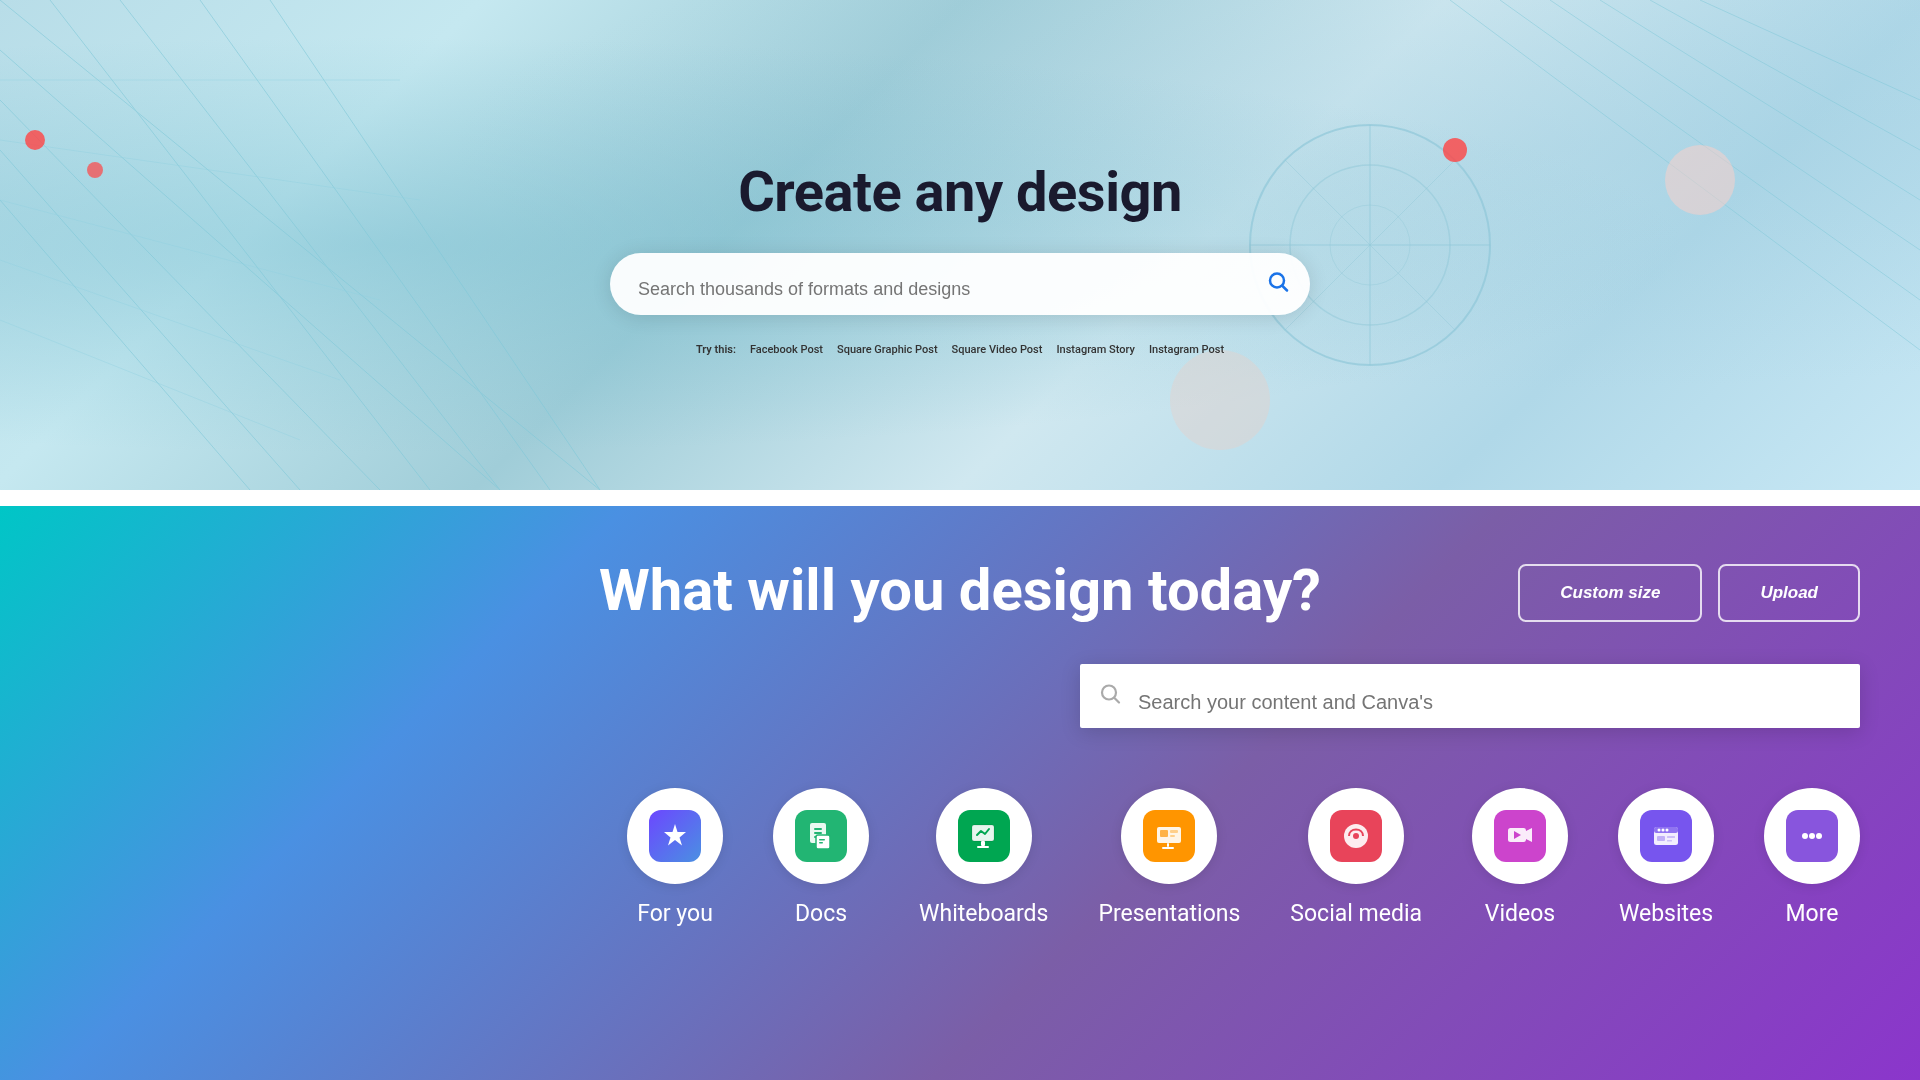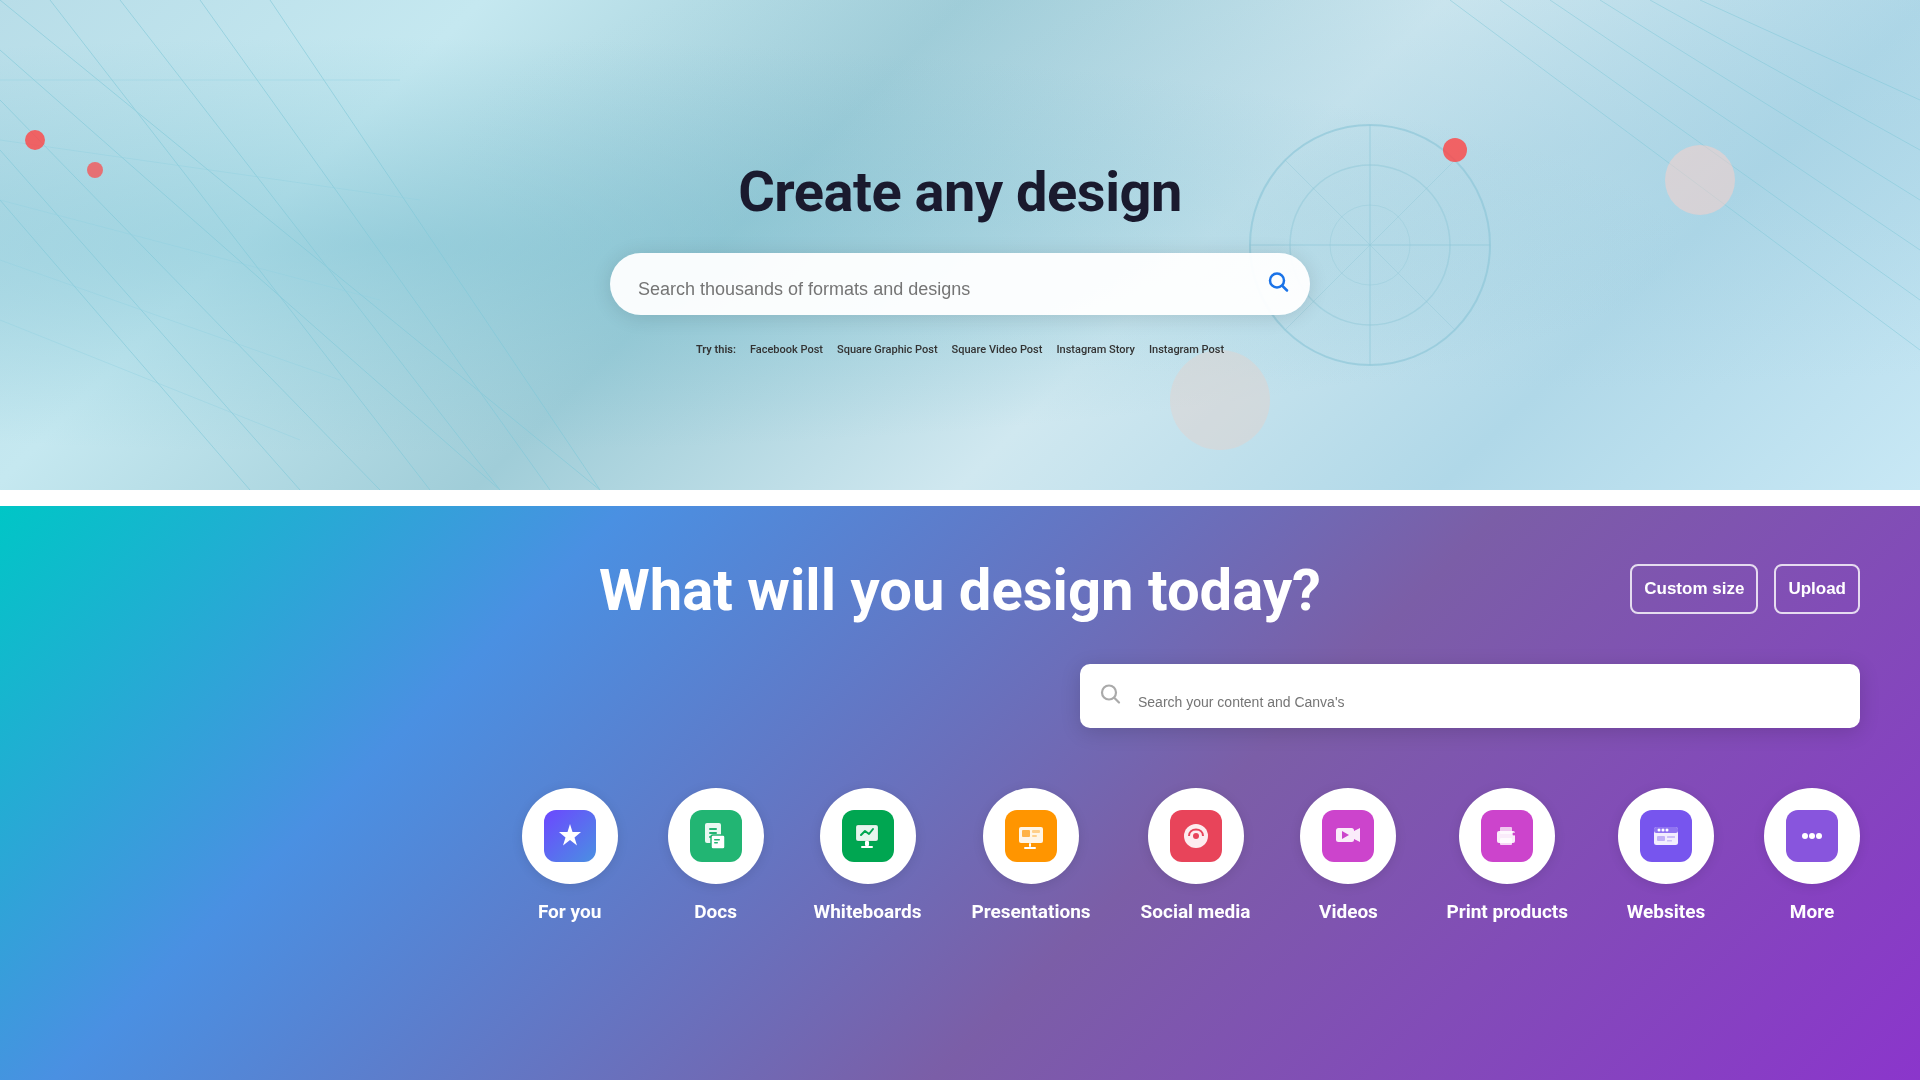--- a/index.html
+++ b/index.html
@@ -128,46 +128,47 @@
 
     .design-actions {
       position: absolute;
       right: 0;
       top: 8px;
       display: flex;
       gap: 16px;
     }
 
     .action-btn {
-      height: 50px;
-      padding: 0 12px;
+      height: 58px;
+      padding: 0 40px;
       border-radius: 8px;
       border: 2px solid rgba(255,255,255,0.8);
       background: transparent;
       color: #fff;
       font-size: 17px;
       font-weight: 600;
       cursor: pointer;
       transition: background 0.2s;
+      font-style: italic;
     }
 
     .design-search-wrapper {
       width: 780px;
       position: relative;
       margin-bottom: 60px;
     }
 
     .design-search-input {
       width: 100%;
       height: 64px;
-      border-radius: 10px;
+      border-radius: 2px;
       border: none;
       outline: none;
       padding: 12px 24px 0 58px;
-      font-size: 14px;
+      font-size: 20px;
       color: #555;
       background: #fff;
       box-shadow: 0 4px 20px rgba(0,0,0,0.15);
     }
 
     .design-search-icon {
       position: absolute;
       left: 18px;
       top: 50%;
       transform: translateY(-50%);
@@ -206,22 +207,22 @@
       height: 52px;
       border-radius: 12px;
       display: flex;
       align-items: center;
       justify-content: center;
       font-size: 26px;
     }
 
     .category-label {
       color: #fff;
-      font-size: 19px;
-      font-weight: 700;
+      font-size: 23px;
+      font-weight: 400;
       text-align: center;
     }
 
     
     .icon-foryou { background: linear-gradient(135deg, #6c47ff, #4a90e2); }
     .icon-docs { background: #22b573; }
     .icon-whiteboards { background: #00a651; }
     .icon-presentations { background: #ff9500; }
     .icon-social { background: #e8445a; }
     .icon-videos { background: #cc44cc; }
@@ -419,33 +420,20 @@
           <svg width="30" height="30" viewBox="0 0 30 30" fill="none">
             <rect x="3" y="7" width="18" height="14" rx="2.5" fill="white" opacity="0.9"></rect>
             <polygon points="9,10 9,18 16,14" fill="#cc44cc"></polygon>
             <polyline points="21,10 27,7 27,21 21,18" fill="white" opacity="0.9"></polyline>
           </svg>
         </div>
       </div>
       <span class="category-label">Videos</span>
     </div>
 
-    <div class="category-item">
-      <div class="category-icon-circle">
-        <div class="category-icon-inner icon-print">
-          <svg width="30" height="30" viewBox="0 0 30 30" fill="none">
-            <rect x="5" y="10" width="18" height="12" rx="2" fill="white" opacity="0.9"></rect>
-            <rect x="8" y="6" width="12" height="7" rx="1" fill="white" opacity="0.7"></rect>
-            <rect x="8" y="17" width="12" height="7" rx="1" fill="white" opacity="0.8"></rect>
-            <circle cx="22" cy="13" r="1.5" fill="#cc44cc"></circle>
-          </svg>
-        </div>
-      </div>
-      <span class="category-label">Print products</span>
-    </div>
 
     <div class="category-item">
       <div class="category-icon-circle">
         <div class="category-icon-inner icon-websites">
           <svg width="30" height="30" viewBox="0 0 30 30" fill="none">
             <rect x="3" y="6" width="24" height="18" rx="2.5" fill="white" opacity="0.9"></rect>
             <rect x="3" y="6" width="24" height="6" rx="2.5" fill="#7755ee" opacity="0.8"></rect>
             <circle cx="8" cy="9" r="1.5" fill="white"></circle>
             <circle cx="12" cy="9" r="1.5" fill="white"></circle>
             <circle cx="16" cy="9" r="1.5" fill="white"></circle>

